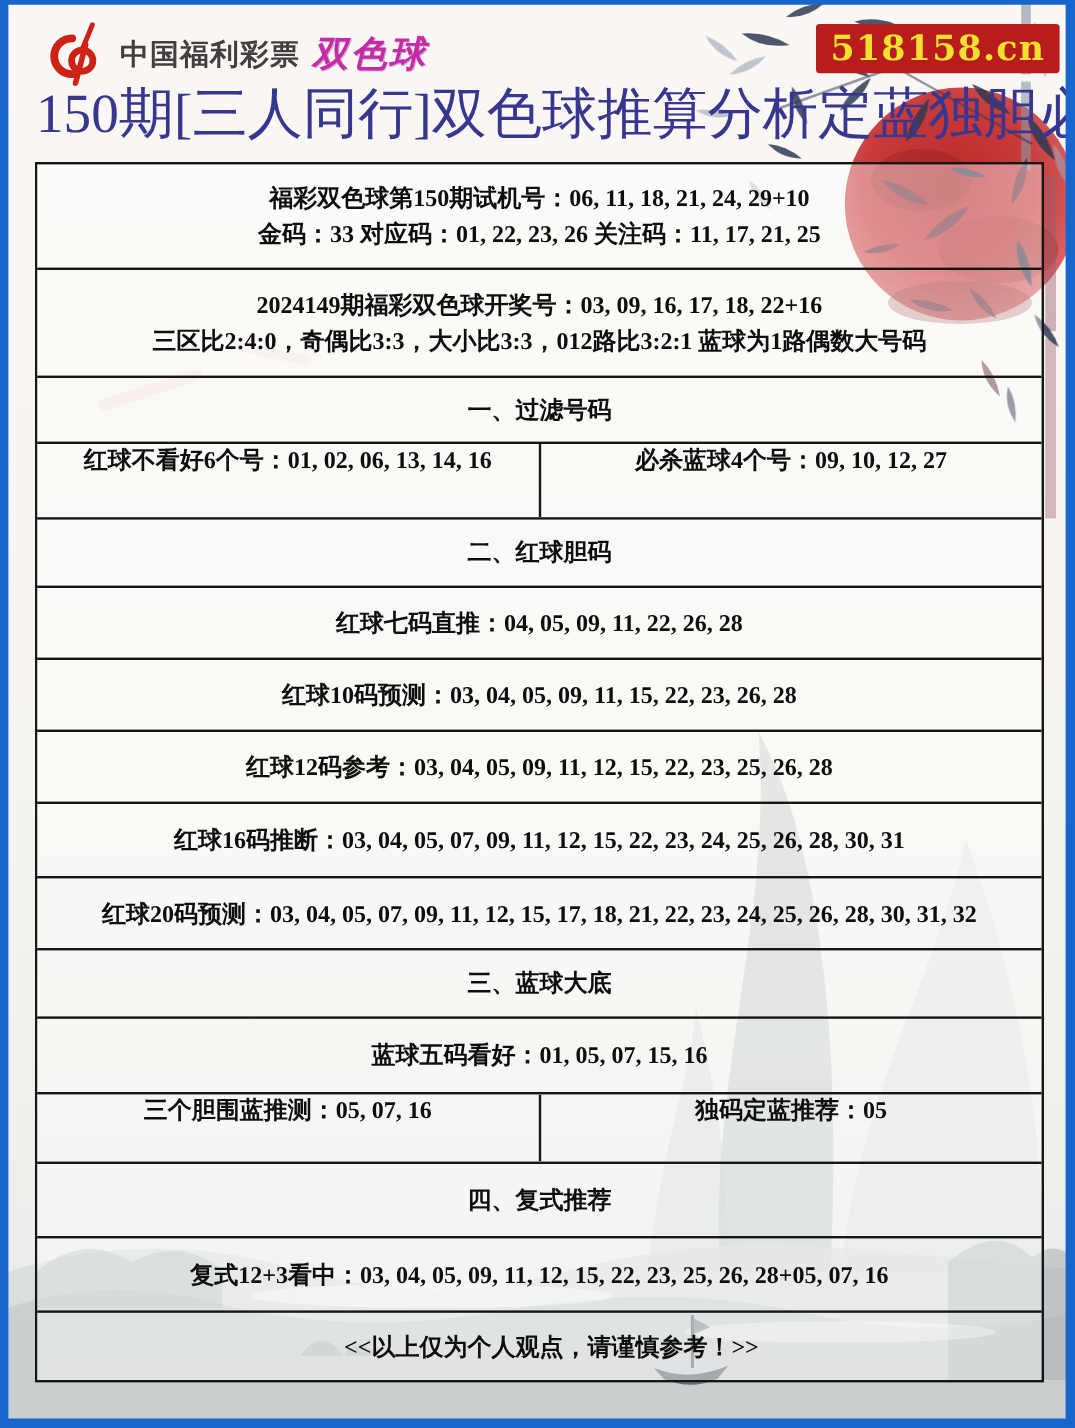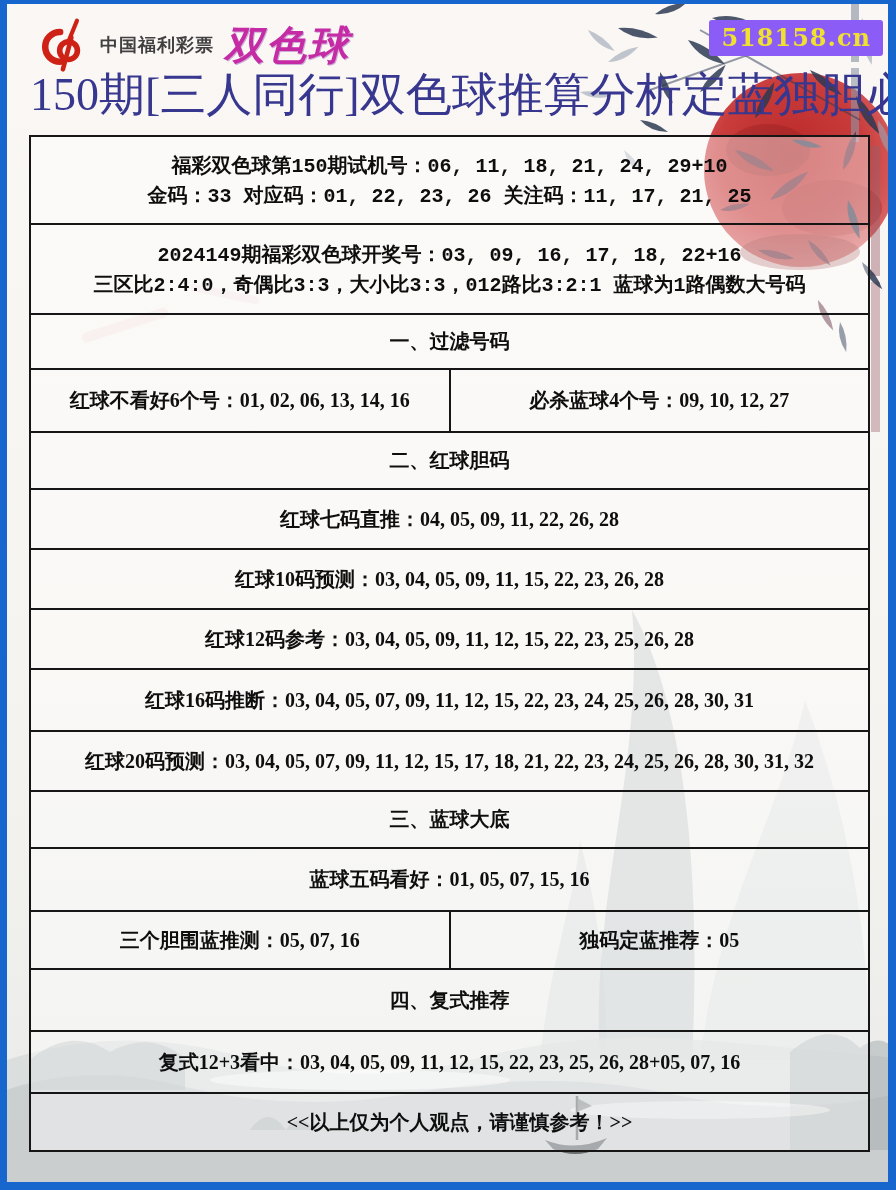--- a/index.html
+++ b/index.html
@@ -7,37 +7,37 @@
     width:896px;height:1190px;position:relative;overflow:hidden;
     background:linear-gradient(180deg,#faf7f4 0%,#f6f4f0 55%,#e9ebe9 100%);
     font-family:"Liberation Serif","DejaVu Serif",serif;
   }
   .bg-art{position:absolute;left:0;top:0;width:896px;height:1190px;z-index:0;}
   .frame{position:absolute;inset:0;box-sizing:border-box;z-index:6;pointer-events:none;
     border-top:4px solid #1766cd;border-left:7px solid #1766cd;
     border-right:8px solid #1766cd;border-bottom:8px solid #1766cd;}
   .header-logo{position:absolute;left:34px;top:18px;height:54px;display:flex;align-items:center;gap:10px;z-index:2;}
   .logo-mark{width:56px;height:56px;flex:0 0 auto;}
-  .logo-text{font-size:18px;font-weight:700;color:#413f40;letter-spacing:1px;}
-  .logo-product{font-size:40px;font-weight:700;font-style:italic;color:#c42ba4;letter-spacing:2px;
+  .logo-text{font-size:24px;font-weight:700;color:#413f40;letter-spacing:1px;}
+  .logo-product{font-size:30px;font-weight:700;font-style:italic;color:#c42ba4;letter-spacing:2px;
     text-shadow:1px 1px 0 rgba(120,30,160,0.35);}
-  .badge{position:absolute;right:13px;top:20px;z-index:3;background:#8b5cf6;color:#f0e130;
-    font-family:"DejaVu Serif","Liberation Serif",serif;font-weight:700;font-size:24px;
+  .badge{position:absolute;right:13px;top:20px;z-index:3;background:#b91c1c;color:#f0e130;
+    font-family:"DejaVu Serif","Liberation Serif",serif;font-weight:700;font-size:29px;
     padding:3px 12px 4px 12px;border-radius:3px;letter-spacing:1px;}
   .page-title{position:absolute;left:30px;width:840px;top:64px;z-index:2;text-align:right;
     font-size:46px;color:#37378f;white-space:nowrap;letter-spacing:0px;}
   .sheet{position:absolute;left:29px;top:135px;width:841px;z-index:2;box-sizing:border-box;
     border:2px solid #161616;background:rgba(255,255,255,0.42);}
   .row{box-sizing:border-box;border-bottom:2px solid #161616;display:flex;align-items:center;
     justify-content:center;text-align:center;font-size:20px;font-weight:700;color:#0e0e0e;
     white-space:nowrap;overflow:hidden;}
   .row:last-child{border-bottom:none;padding-left:20px;}
-  .row.double{flex-direction:column;gap:3px;font-family:Liberation Mono, monospace;}
+  .row.double{flex-direction:column;gap:3px;}
   .row.split{align-items:stretch;padding:0;}
-  .split .cell{flex:1 1 50%;display:flex;align-items:center;justify-content:center;}
+  .split .cell{flex:1 1 50%;display:flex;align-items:flex-start;justify-content:center;}
   .split .cell:first-child{border-right:2px solid #161616;}
 </style>
 </head>
 <body>
 
 <svg class="bg-art" viewBox="0 0 896 1190" xmlns="http://www.w3.org/2000/svg">
   <defs>
     <radialGradient id="sunGrad" cx="45%" cy="42%" r="62%">
       <stop offset="0%" stop-color="#b51a1a"></stop>
       <stop offset="60%" stop-color="#c62e2e"></stop>

